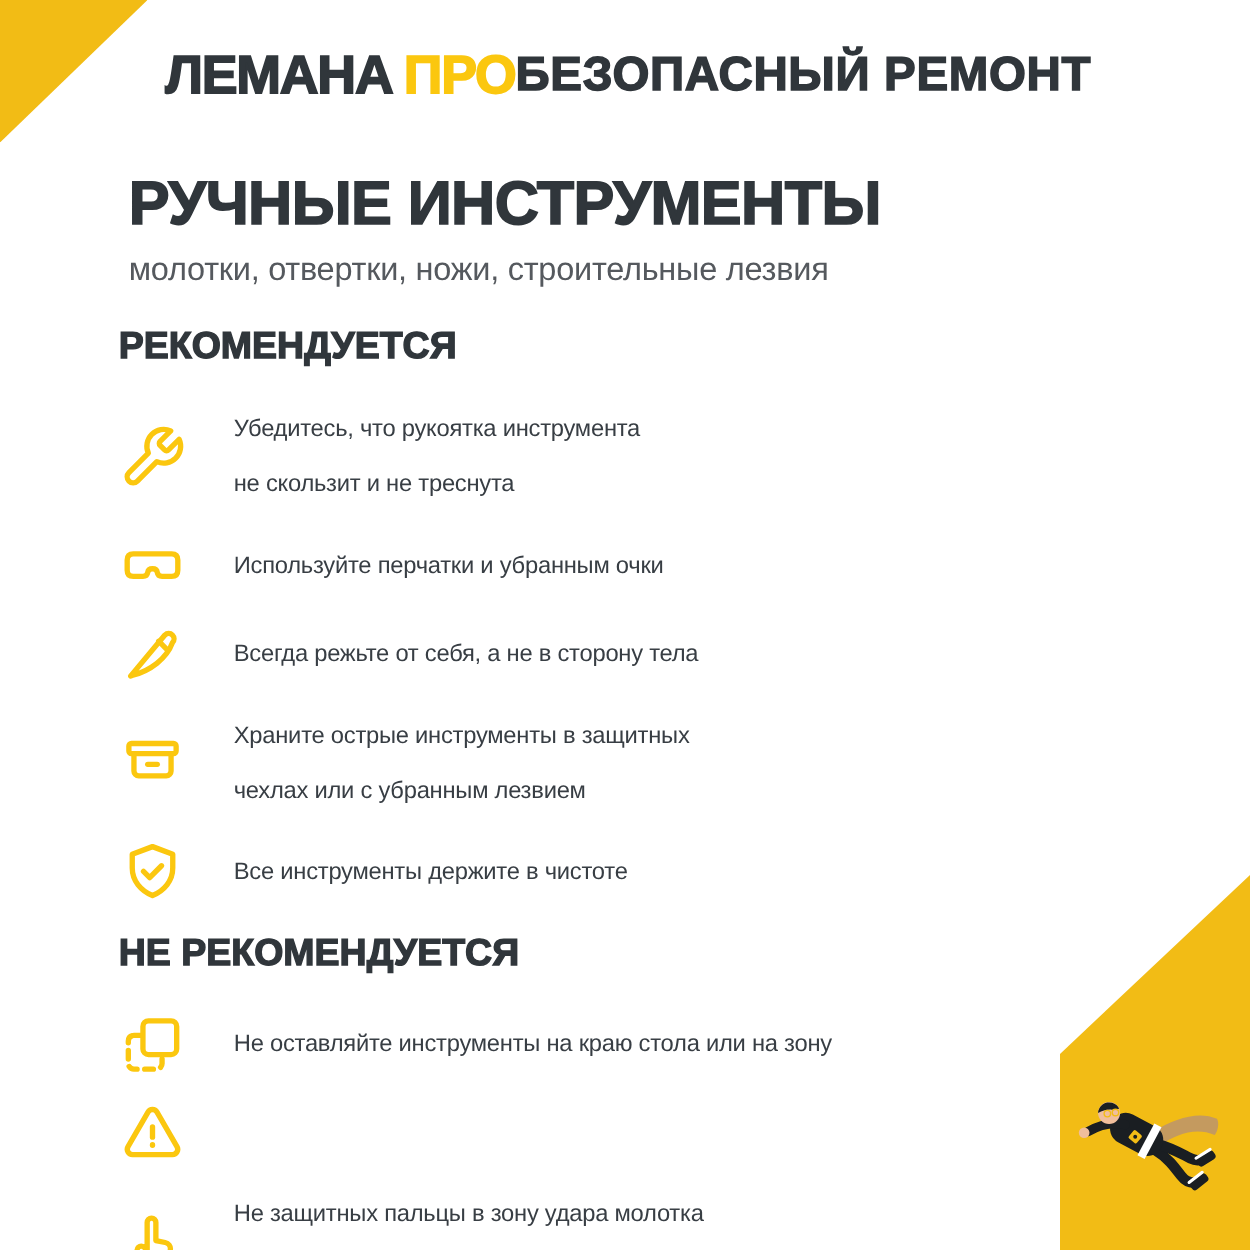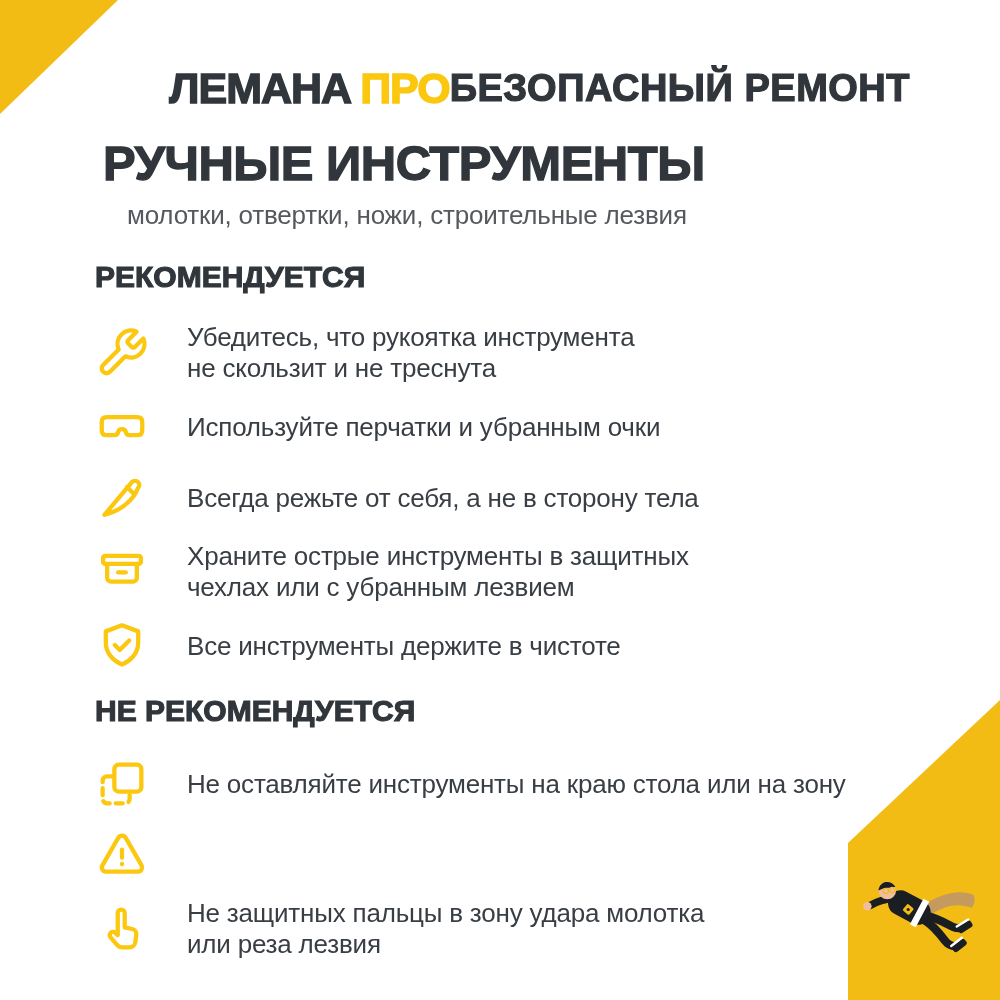--- a/index.html
+++ b/index.html
@@ -14,42 +14,42 @@
     position:relative;width:1000px;height:1000px;background:#ffffff;overflow:hidden;
     font-family:"Liberation Sans", sans-serif;color:var(--text-dark);
   }
   
   .corner-tl{position:absolute;left:0;top:0;width:118px;height:114px;
     background:var(--brand-yellow);clip-path:polygon(0 0,100% 0,0 100%);}
   .corner-br{position:absolute;right:0;bottom:0;width:152px;height:300px;
     background:var(--brand-yellow);clip-path:polygon(100% 0,0 47.7%,0 100%,100% 100%);}
   
   .header{position:absolute;top:36px;left:95px;right:90px;display:flex;
-    justify-content:flex-end;align-items:center;margin-top:28px;}
+    justify-content:center;align-items:center;}
   .logo{font-size:43px;font-weight:bold;letter-spacing:-1px;white-space:nowrap;
     -webkit-text-stroke:1.4px currentColor;}
   .logo .pro{color:var(--icon-yellow);margin-left:9px;-webkit-text-stroke:1.4px var(--icon-yellow);}
   .header-title{font-size:38px;font-weight:bold;letter-spacing:.5px;white-space:nowrap;
     -webkit-text-stroke:1.2px currentColor;}
   
   .title-block{position:absolute;left:103px;top:138px;right:60px;}
   .page-title{font-size:49px;font-weight:bold;letter-spacing:-.5px;line-height:1.05;
     -webkit-text-stroke:1.3px currentColor;}
-  .page-subtitle{margin-top:11px;font-size:26px;color:var(--text-muted);letter-spacing:-.2px;margin-left:24px;}
+  .page-subtitle{margin-top:11px;font-size:26px;color:var(--text-muted);letter-spacing:-.2px;}
   
   .body-area{position:absolute;left:95px;top:260px;right:55px;}
   .section-heading{font-size:30px;font-weight:bold;letter-spacing:0;
     -webkit-text-stroke:1.1px currentColor;}
   .items{margin-top:28px;}
   .item{display:flex;align-items:center;margin-bottom:15px;min-height:56px;}
   .icon{flex:0 0 54px;width:54px;height:54px;margin-right:38px;color:var(--icon-yellow);
     display:flex;align-items:center;justify-content:center;}
   .icon svg{width:54px;height:54px;stroke:currentColor;fill:none;
     stroke-width:1.9;stroke-linecap:round;stroke-linejoin:round;}
-  .item-text{font-size:26px;line-height:31px;color:var(--text-body);white-space:pre-line;
+  .item-text{font-size:19px;line-height:44px;color:var(--text-body);white-space:pre-line;
     letter-spacing:-.2px;}
   .section-not{margin-top:20px;}
   
   .mascot{position:absolute;right:18px;bottom:36px;width:130px;height:94px;}
 </style>
 </head>
 <body>
 
 <div class="poster">
 

